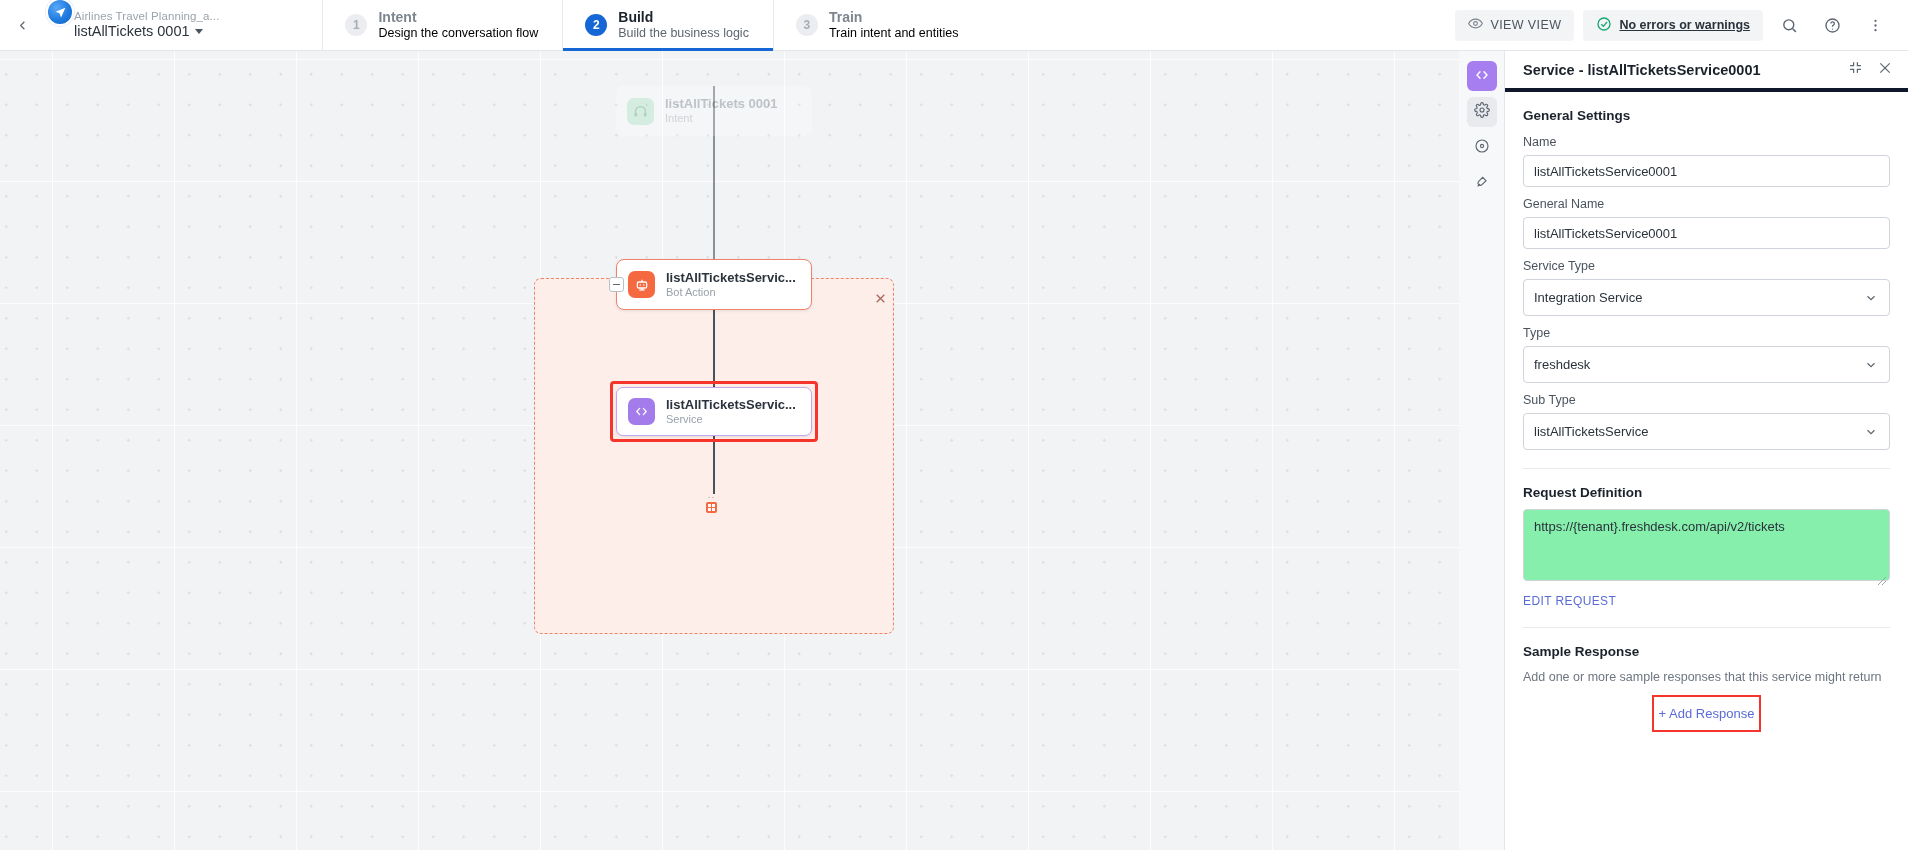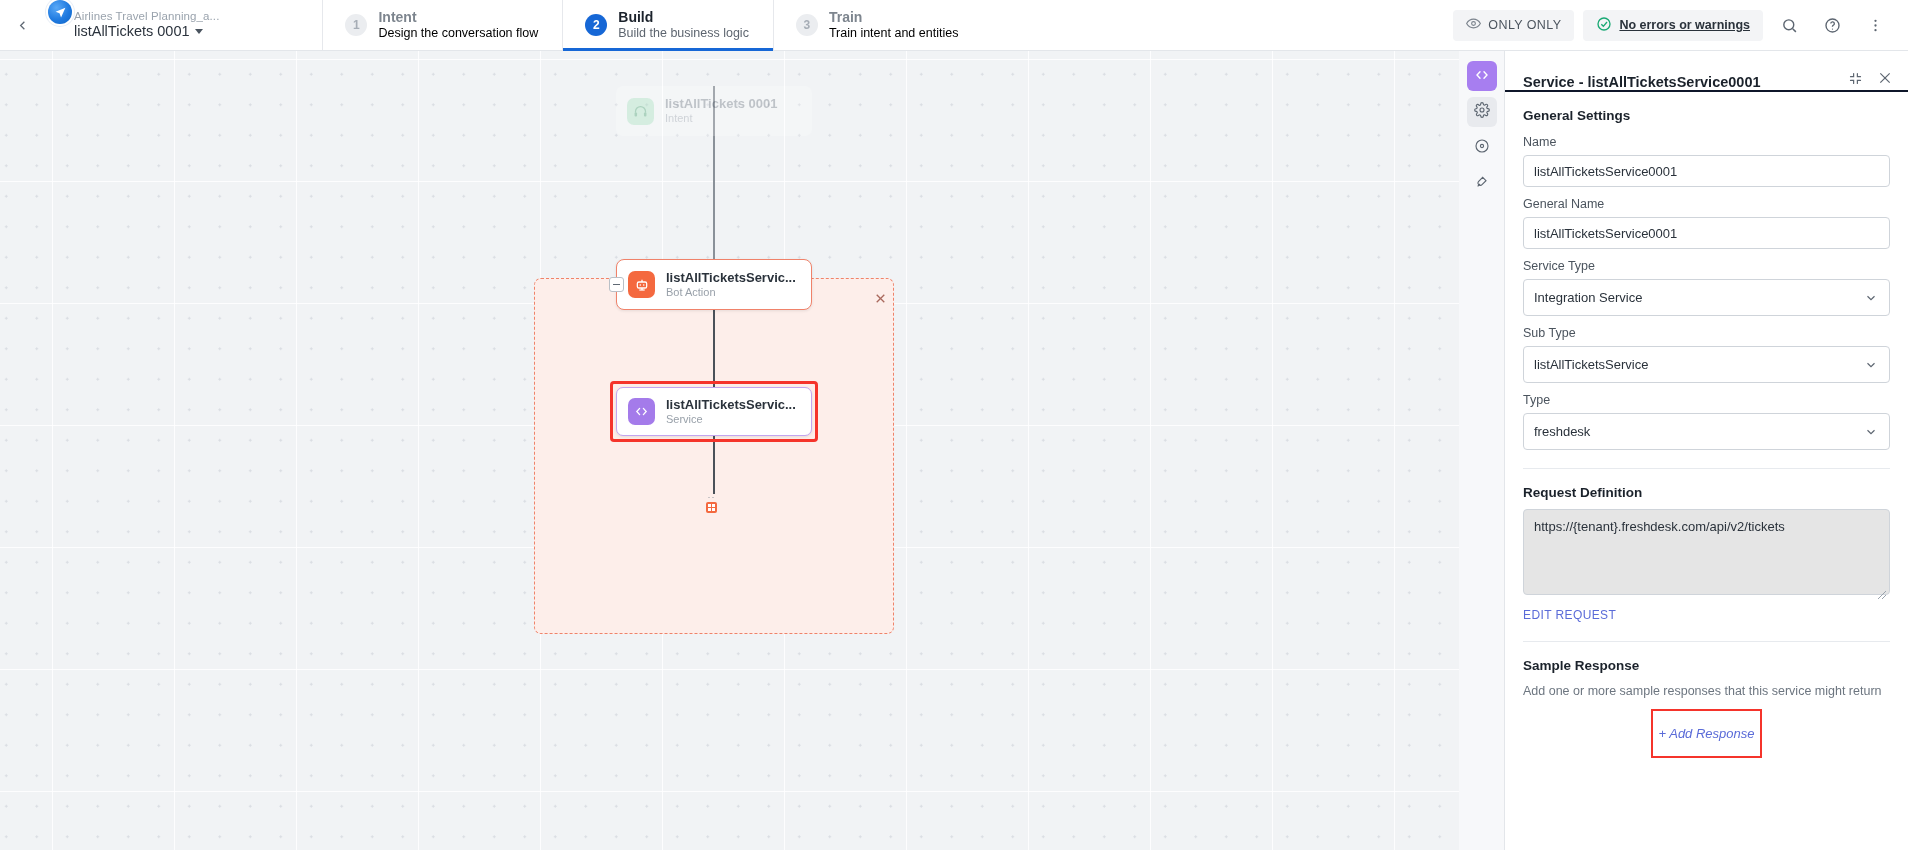--- a/index.html
+++ b/index.html
@@ -216,23 +216,23 @@
   .rail-btn.sel { background: #e8eaee; }
 
   
   .panel {
     position: absolute; top: 51px; left: 1505px;
     width: 403px; height: 799px;
     background: #ffffff;
     overflow: hidden;
   }
   .panel-head {
-    height: 41px; display: flex; align-items: flex-end;
+    height: 41px; display: flex; align-items: center;
     padding: 0 15px 0 18px;
-    border-bottom: 2px solid #0f172a;
+    border-bottom: 4px solid #0f172a;
   }
   .panel-title { font-size: 14.5px; font-weight: bold; color: #1b222b; }
   .panel-head-actions { margin-left: auto; display: flex; align-items: center; gap: 14px; }
   .phbtn { cursor: pointer; color: #5c6570; display:flex; }
 
   .panel-body { padding: 14px 18px 0 18px; height: 758px; overflow: hidden; }
   .sec-title { font-size: 13.5px; font-weight: bold; color: #1b222b; margin: 2px 0 12px 0; }
   .field { margin-bottom: 10px; }
   .flabel { font-size: 12.5px; color: #4b545e; margin-bottom: 6px; }
   .finput {
@@ -249,43 +249,42 @@
     background: #fff; display: flex; align-items: center;
     position: relative; cursor: pointer;
   }
   .fselect .chev {
     position: absolute; right: 11px; top: 50%; transform: translateY(-50%);
     color: #5c6570; display:flex;
   }
   .hr { height: 1px; background: #e7eaee; margin: 18px 0 16px 0; }
   .sub-title { font-size: 13.5px; font-weight: bold; color: #1b222b; margin-bottom: 9px; }
   .ftextarea {
-    width: 100%; height: 86px;
+    width: 100%; height: 72px;
     border: 1px solid #cfd4da; border-radius: 4px;
     padding: 9px 10px; font-size: 13px; color: #2a323b;
     font-family: "Liberation Sans", sans-serif;
-    resize: none; outline: none; background: #e5e5e5;
+    resize: none; outline: none; background: #86efac;
     position: relative;
   }
   .ta-wrap { position: relative; }
   .ta-grip {
     position: absolute; right: 3px; bottom: 3px; width: 10px; height: 10px;
     pointer-events: none; color: #9aa3ad;
   }
   .linkbtn {
     display: inline-block; margin-top: 9px;
     font-size: 12px; color: #5a6bd8; letter-spacing: .4px; cursor: pointer;
   }
   .muted { font-size: 12.5px; color: #6d7680; line-height: 1.5; margin-bottom: 8px; }
   .addresp-wrap { display: flex; justify-content: center; }
   .addresp {
-    border: 2.5px solid #f5342b; padding: 15px 5px;
+    border: 2.5px solid #f5342b; padding: 9px 5px;
     font-size: 13px; color: #5a6bd8; cursor: pointer;
     background:#fff;
-    font-style:italic;
   }
 </style>
 </head>
 <body>
 
 <div class="topbar">
 
   <div class="back-btn">
     <span>
       <svg width="15" height="15" viewBox="0 0 24 24" fill="none" stroke="currentColor" stroke-width="2">
@@ -334,21 +333,21 @@
   </div>
 
   <div class="top-right">
     <div class="pill">
       <span>
         <svg width="15" height="15" viewBox="0 0 24 24" fill="none" stroke="#7b838d" stroke-width="1.8">
           <path d="M1 12s4-7 11-7 11 7 11 7-4 7-11 7S1 12 1 12z"></path>
           <circle cx="12" cy="12" r="3"></circle>
         </svg>
       </span>
-      <span>ONLY ONLY</span>
+      <span>VIEW VIEW</span>
     </div>
     <div class="pill ok">
       <span>
         <svg width="16" height="16" viewBox="0 0 24 24" fill="none" stroke="#19a974" stroke-width="2">
           <circle cx="12" cy="12" r="9"></circle>
           <polyline points="8 12.5 11 15.5 16.5 9"></polyline>
         </svg>
       </span>
       <span>No errors or warnings</span>
     </div>
@@ -541,43 +540,43 @@
         <span>Integration Service</span>
         <span class="chev">
           <svg width="14" height="14" viewBox="0 0 24 24" fill="none" stroke="currentColor" stroke-width="2">
               <polyline points="6 9 12 15 18 9"></polyline>
             </svg>
         </span>
       </div>
     </div>
 
     <div class="field">
+      <div class="flabel">Type</div>
+      <div class="fselect">
+        <span>freshdesk</span>
+        <span class="chev">
+          <svg width="14" height="14" viewBox="0 0 24 24" fill="none" stroke="currentColor" stroke-width="2">
+              <polyline points="6 9 12 15 18 9"></polyline>
+            </svg>
+        </span>
+      </div>
+    </div>
+
+    <div class="field">
       <div class="flabel">Sub Type</div>
       <div class="fselect">
         <span>listAllTicketsService</span>
         <span class="chev">
           <svg width="14" height="14" viewBox="0 0 24 24" fill="none" stroke="currentColor" stroke-width="2">
               <polyline points="6 9 12 15 18 9"></polyline>
             </svg>
         </span>
       </div>
     </div>
 
-    <div class="field">
-      <div class="flabel">Type</div>
-      <div class="fselect">
-        <span>freshdesk</span>
-        <span class="chev">
-          <svg width="14" height="14" viewBox="0 0 24 24" fill="none" stroke="currentColor" stroke-width="2">
-              <polyline points="6 9 12 15 18 9"></polyline>
-            </svg>
-        </span>
-      </div>
-    </div>
-
     <div class="hr"></div>
 
     <div class="sub-title">Request Definition</div>
     <div class="ta-wrap">
       <textarea class="ftextarea" style="">https://{tenant}.freshdesk.com/api/v2/tickets</textarea>
       <span class="ta-grip">
         <svg width="10" height="10" viewBox="0 0 10 10" stroke="currentColor" stroke-width="1">
           <line x1="9" y1="1" x2="1" y2="9"></line>
             <line x1="9" y1="5" x2="5" y2="9"></line>
         </svg>

